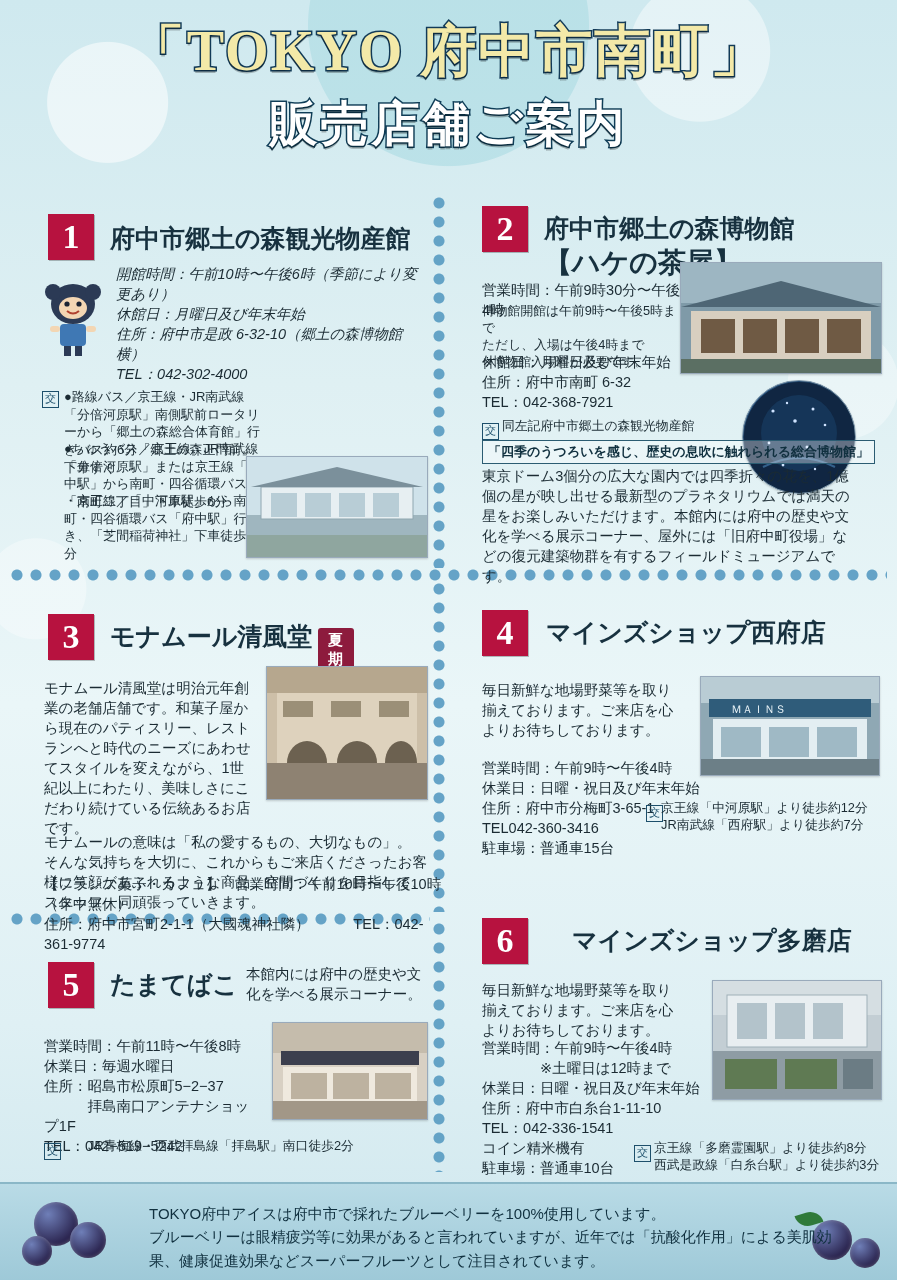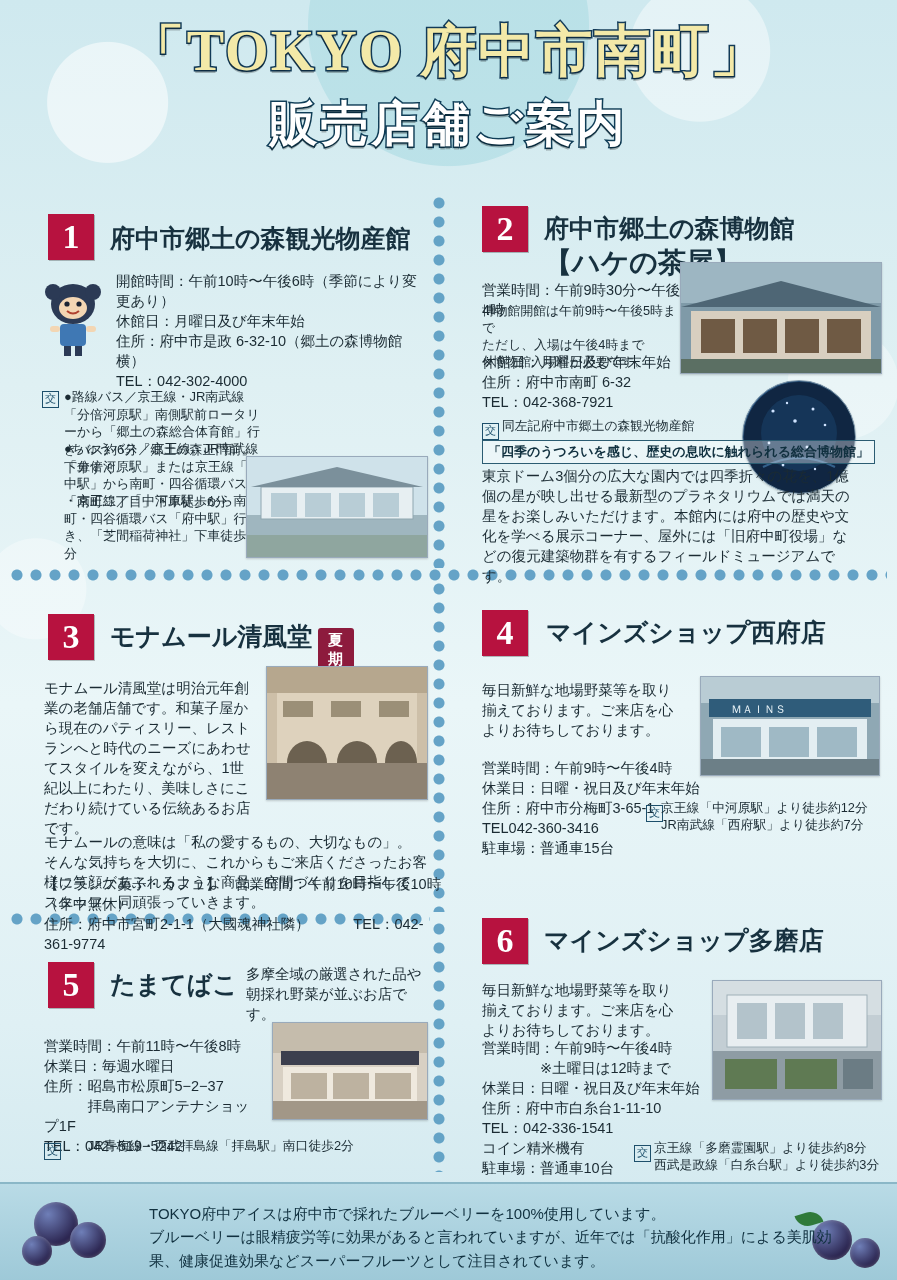--- a/index.html
+++ b/index.html
@@ -147,21 +147,21 @@
         <circle cx="37" cy="24" r="2.6" fill="#1b2433"></circle>
         <path d="M25 31 q6 5 12 0" stroke="#b0412f" stroke-width="2" fill="none"></path>
         <rect x="18" y="44" width="26" height="22" rx="4" fill="#3f78b4"></rect>
         <rect x="22" y="66" width="7" height="10" fill="#2b3a55"></rect>
         <rect x="33" y="66" width="7" height="10" fill="#2b3a55"></rect>
         <rect x="8" y="46" width="10" height="6" rx="3" fill="#f3d6b3"></rect>
         <rect x="44" y="46" width="10" height="6" rx="3" fill="#f3d6b3"></rect>
       </svg>
     </div>
 
-    <div class="txt" style="left:116px;top:271px;width:310px;">開館時間：午前10時〜午後6時（季節により変更あり）
+    <div class="txt" style="left:116px;top:264px;width:310px;font-style:italic;">開館時間：午前10時〜午後6時（季節により変更あり）
 休館日：月曜日及び年末年始
 住所：府中市是政 6-32-10（郷土の森博物館横）
 TEL：042-302-4000</div>
 
     <div class="bullet" style="left:64px;top:388px;width:200px;">●路線バス／京王線・JR南武線「分倍河原駅」南側駅前ロータリーから「郷土の森総合体育館」行きバス約6分「郷土の森正門前」下車すぐ</div>
     <div class="bullet" style="left:64px;top:440px;width:200px;">●ちゅうバス／京王線・JR南武線「分倍河原駅」または京王線「府中駅」から南町・四谷循環バス「南町二丁目」下車徒歩6分</div>
     <div class="bullet" style="left:64px;top:492px;width:200px;">・京王線／「中河原駅」から南町・四谷循環バス「府中駅」行き、「芝間稲荷神社」下車徒歩6分</div>
 
     <div style="position:absolute;left:42px;top:386px;">
       <span class="icon-sq">交</span>
@@ -293,21 +293,21 @@
     <div style="position:absolute;left:646px;top:800px;">
       <span class="icon-sq">交</span>
     </div>
     <div class="txt small" style="left:661px;top:799px;width:226px;">京王線「中河原駅」より徒歩約12分
 JR南武線「西府駅」より徒歩約7分</div>
   </div>
 
   <div class="shop">
     <div class="numbox" style="left:48px;top:962px;">5</div>
     <div class="shopname" style="left:110px;top:968px;">たまてばこ</div>
-    <div class="txt" style="left:246px;top:964px;width:180px;">多摩全域の厳選された品や朝採れ野菜が並ぶお店です。</div>
+    <div class="txt" style="left:246px;top:964px;width:180px;">本館内には府中の歴史や文化を学べる展示コーナー。</div>
 
     <div class="photo ph-bldg5" style="left:272px;top:1022px;width:154px;height:96px;">
       <svg width="154" height="96" viewBox="0 0 154 96">
         <rect width="154" height="96" fill="#d8d0c3"></rect>
         <rect x="0" y="0" width="154" height="30" fill="#c5bcac"></rect>
         <rect x="8" y="28" width="138" height="14" fill="#3c3f4e"></rect>
         <rect x="10" y="44" width="134" height="34" fill="#efe9de"></rect>
         <rect x="18" y="50" width="36" height="26" fill="#bdb2a0"></rect>
         <rect x="60" y="50" width="36" height="26" fill="#bdb2a0"></rect>
         <rect x="102" y="50" width="36" height="26" fill="#bdb2a0"></rect>
@@ -322,21 +322,21 @@
 TEL：042−519−5242</div>
 
     <div style="position:absolute;left:44px;top:1138px;">
       <span class="icon-sq">交</span>
     </div>
     <div class="txt small" style="left:64px;top:1137px;width:340px;padding-left:24px;">JR青梅線・西武拝島線「拝島駅」南口徒歩2分</div>
   </div>
 
   <div class="shop">
     <div class="numbox" style="left:482px;top:918px;">6</div>
-    <div class="shopname" style="left:544px;top:924px;">マインズショップ多磨店</div>
+    <div class="shopname" style="left:572px;top:924px;">マインズショップ多磨店</div>
 
     <div class="photo ph-bldg6" style="left:712px;top:980px;width:168px;height:118px;">
       <svg width="168" height="118" viewBox="0 0 168 118">
         <rect width="168" height="118" fill="#c3ced4"></rect>
         <rect x="0" y="0" width="168" height="34" fill="#d5dee2"></rect>
         <rect x="14" y="14" width="140" height="52" fill="#e8eef1" stroke="#9fb0b8"></rect>
         <rect x="24" y="22" width="30" height="36" fill="#b3c3cb"></rect>
         <rect x="62" y="22" width="30" height="36" fill="#b3c3cb"></rect>
         <rect x="100" y="22" width="30" height="36" fill="#b3c3cb"></rect>
         <rect x="0" y="70" width="168" height="48" fill="#8e9ca4"></rect>

